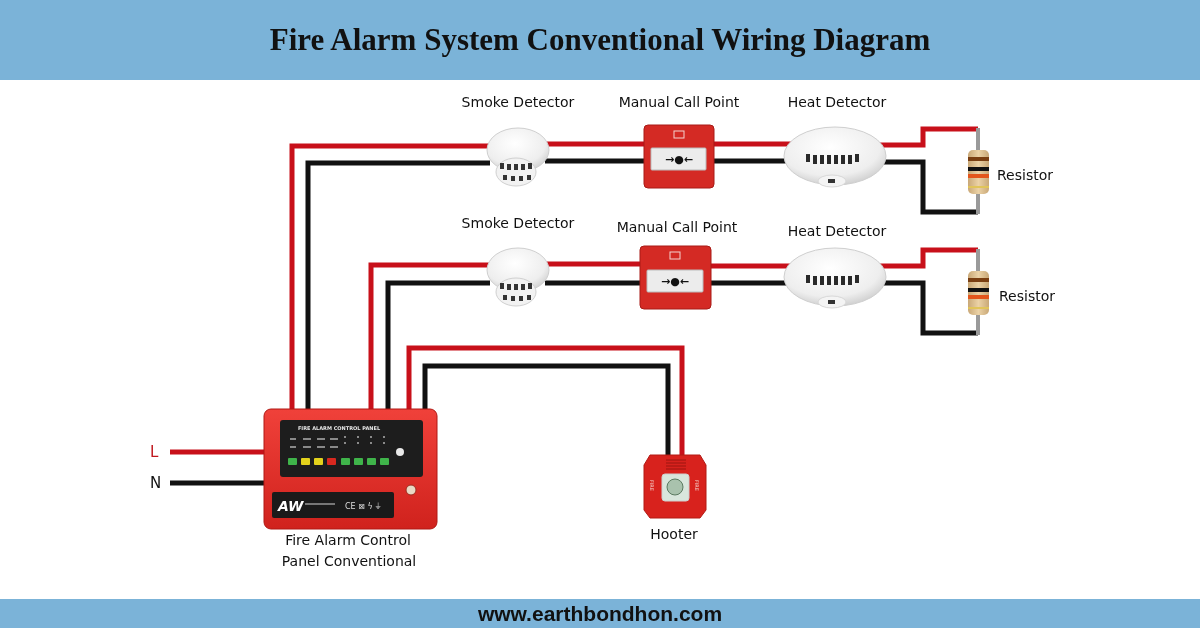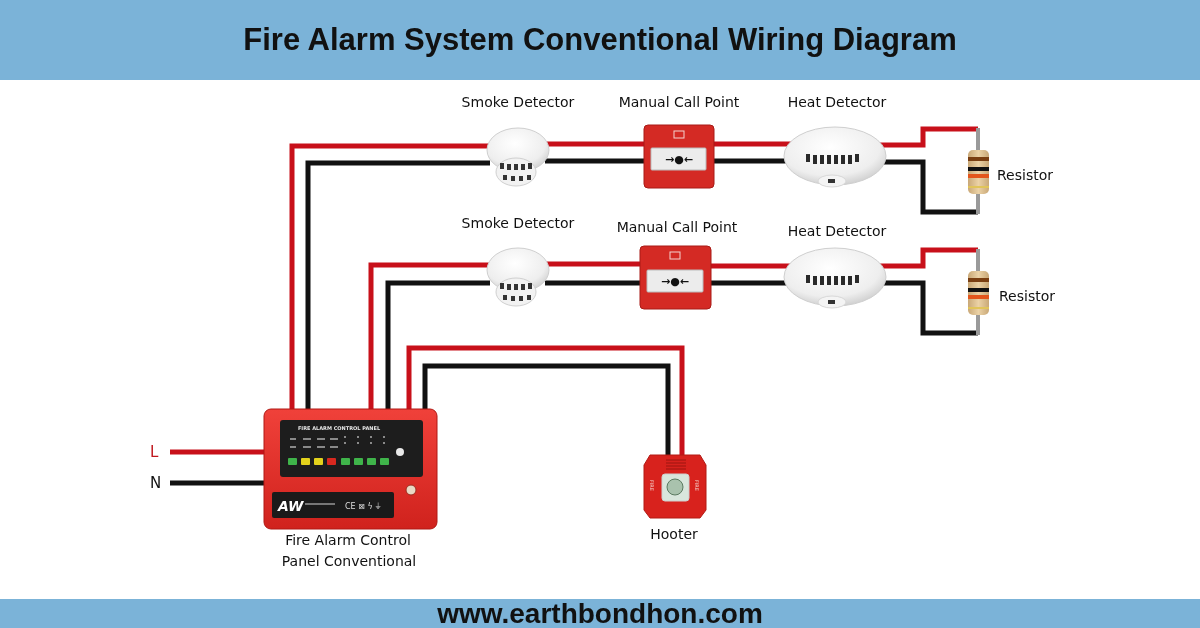--- a/index.html
+++ b/index.html
@@ -1,24 +1,24 @@
 <!DOCTYPE html>
 <html><head>
 <meta charset="utf-8">
 <style>
   html, body { margin: 0; padding: 0; }
   body { width: 1200px; height: 628px; position: relative; background: #ffffff; overflow: hidden;
          font-family: "DejaVu Sans", sans-serif; }
   .header { position: absolute; left: 0; top: 0; width: 1200px; height: 80px; background: #7bb3d8;
             display: flex; align-items: center; justify-content: center; }
-  .header h1 { margin: 0; font-family: Liberation Sans, sans-serif; font-weight: bold;
+  .header h1 { margin: 0; font-family: Liberation Serif, serif; font-weight: bold;
                font-size: 31px; color: #111; letter-spacing: 0; }
   .footer { position: absolute; left: 0; top: 599px; width: 1200px; height: 29px; background: #7bb3d8;
             display: flex; align-items: center; justify-content: center; }
-  .footer span { font-family: "Liberation Sans", sans-serif; font-weight: bold; font-size: 28px; color: #111; }
+  .footer span { font-family: "Liberation Sans", sans-serif; font-weight: bold; font-size: 21px; color: #111; }
   svg.diagram { position: absolute; left: 0; top: 0; }
   .lbl { font-family: "DejaVu Sans", sans-serif; font-size: 14px; fill: #111; }
   .lbl-L { font-family: "DejaVu Sans", sans-serif; font-size: 15px; fill: #c0161d; }
   .lbl-N { font-family: "DejaVu Sans", sans-serif; font-size: 15px; fill: #111; }
 </style>
 </head>
 <body>
 
 <div class="header">
   <h1>Fire Alarm System Conventional Wiring Diagram</h1>

